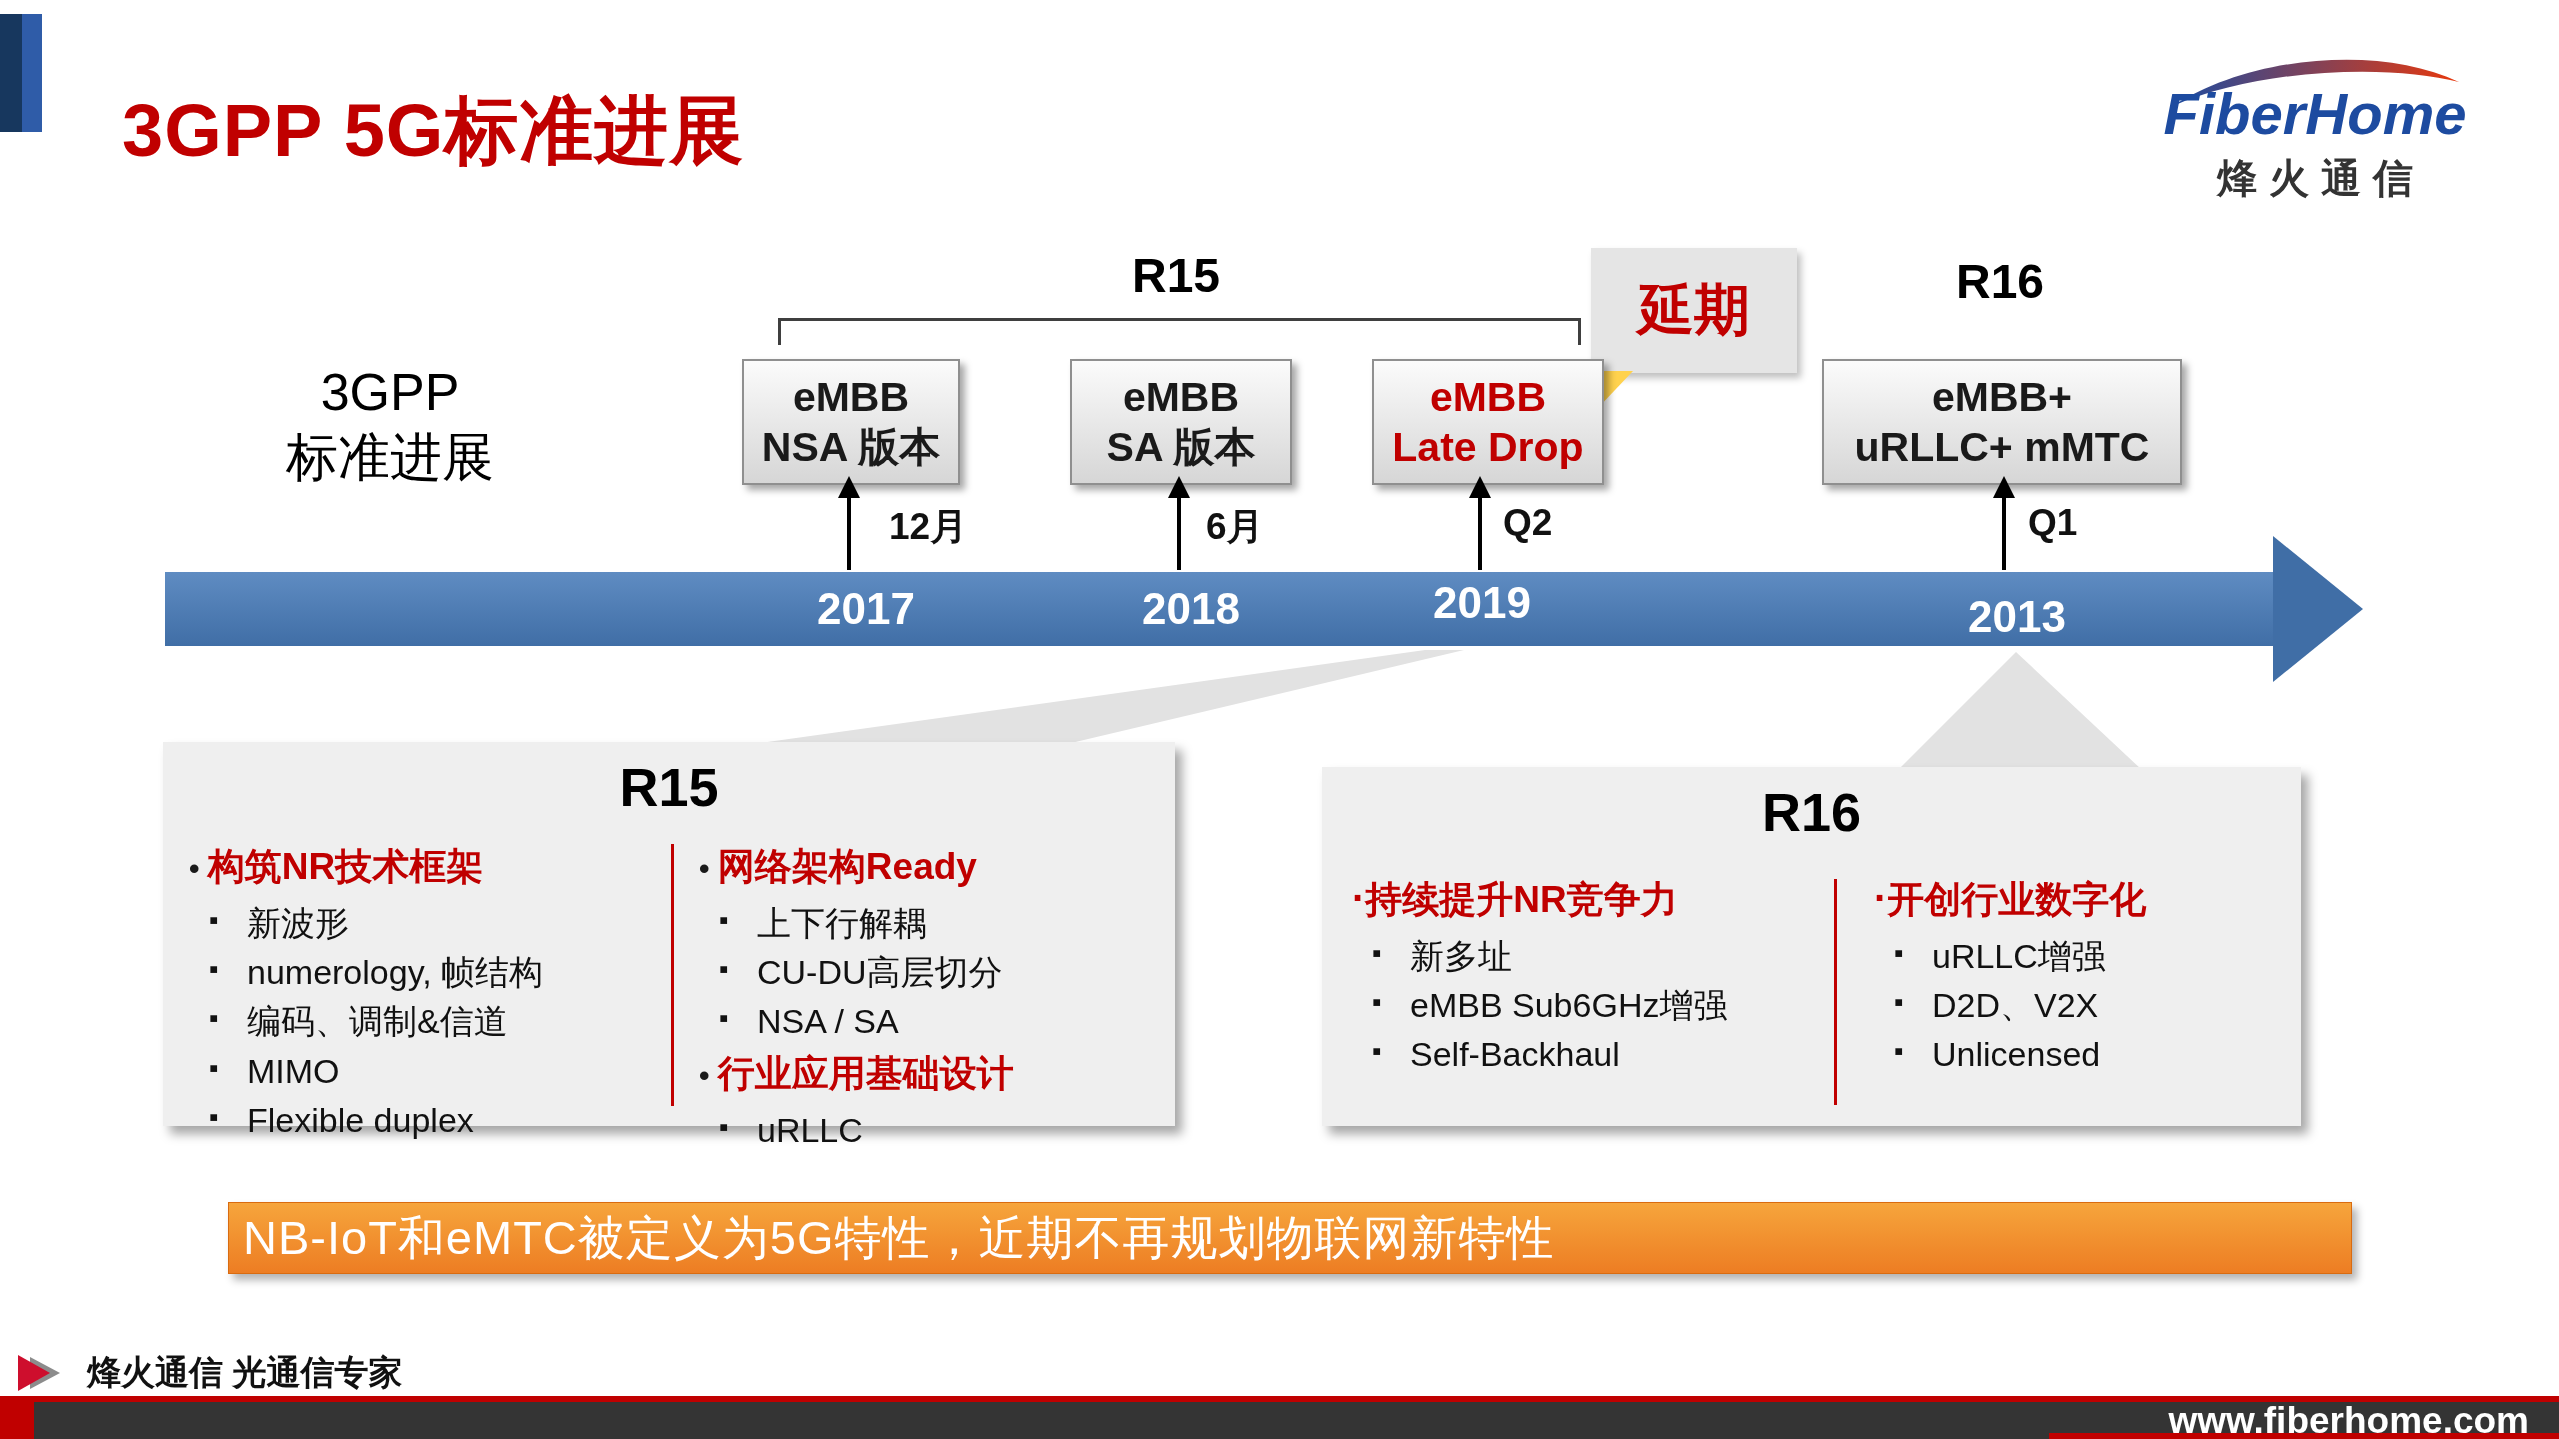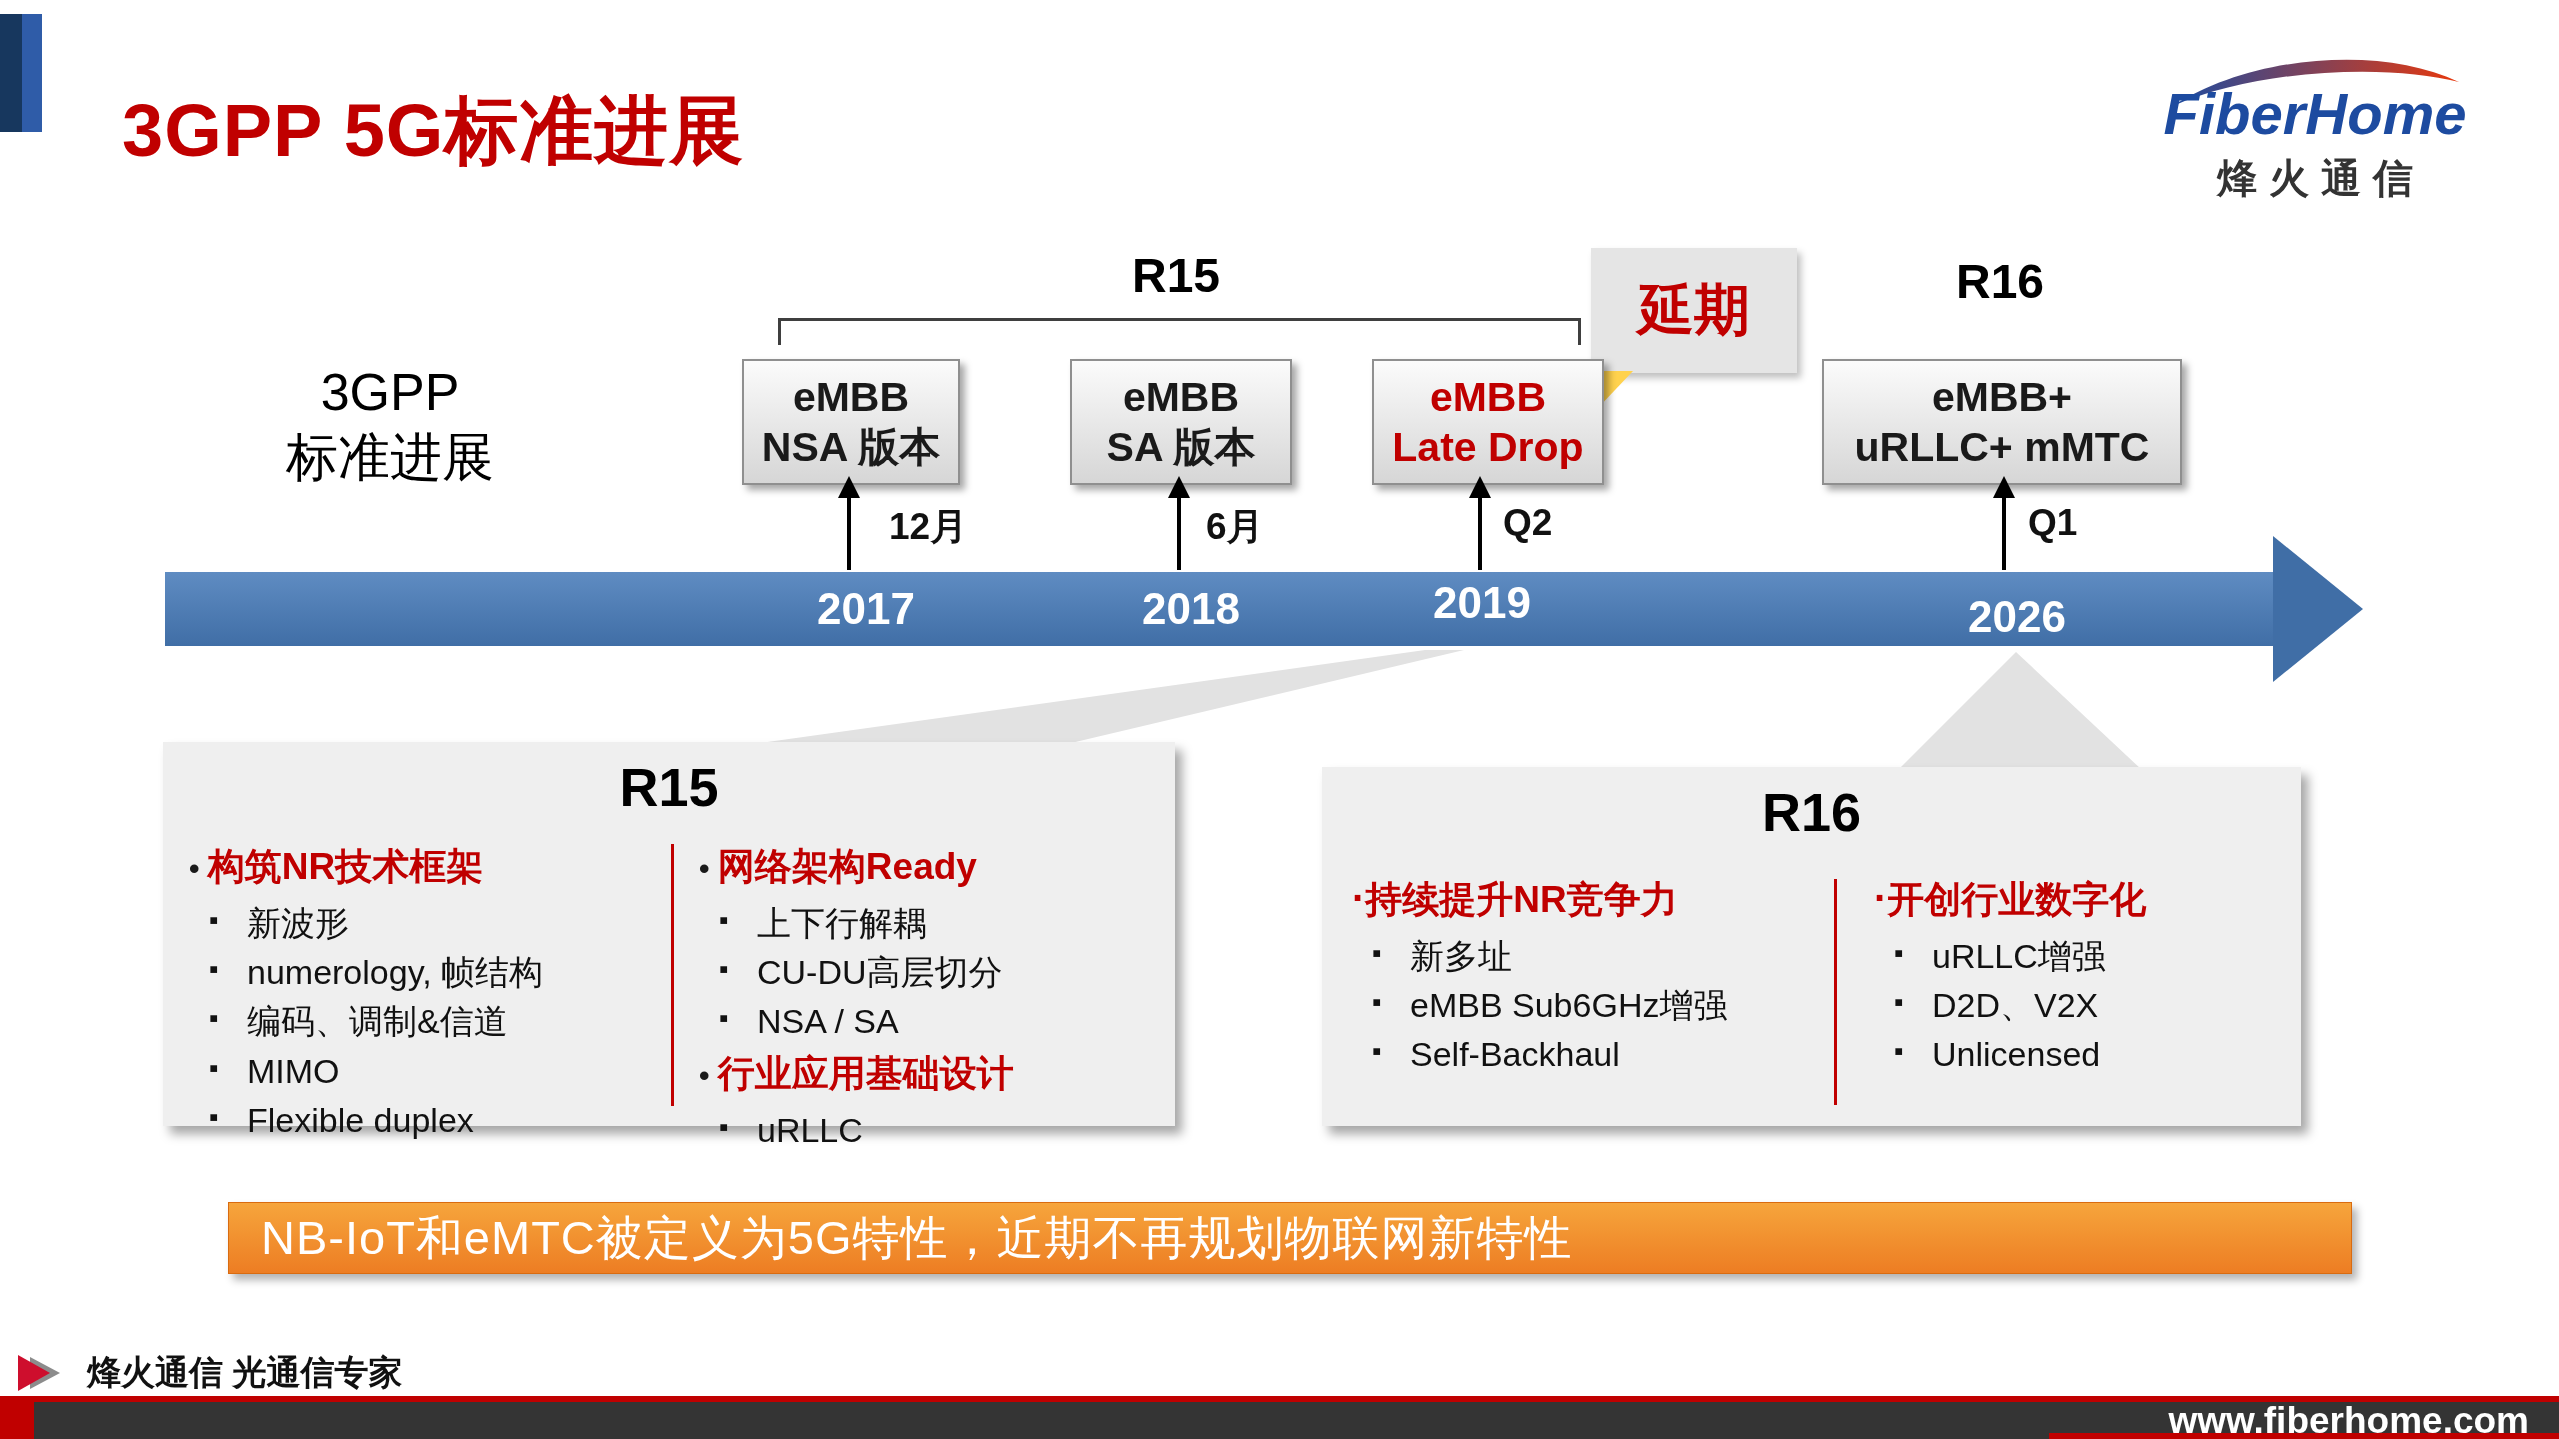--- a/index.html
+++ b/index.html
@@ -82,21 +82,21 @@
   .p-head::before{content:"•  ";color:#1a1a1a;font-size:30px;}
   .p-head.dot::before{content:"·";color:#C00000;font-size:40px;}
   .p-list{list-style:none;margin:0;padding:0;}
   .p-item{position:relative;font-size:34px;color:#111;padding-left:58px;line-height:1.36;margin:3px 0;}
   .p-item::before{content:"▪";position:absolute;left:20px;top:2px;font-size:27px;color:#111;}
 
   
   .banner{position:absolute;left:228px;top:1202px;width:2124px;height:72px;
           background:linear-gradient(180deg,#F6A53C 0%,#ED7D23 100%);
           border:1px solid #D96B10;box-shadow:5px 6px 8px rgba(0,0,0,0.3);
-          display:flex;align-items:center;padding-left:32px;box-sizing:border-box;
+          display:flex;align-items:center;padding-left:14px;box-sizing:border-box;
           font-size:47px;color:#fff;font-weight:500;letter-spacing:1px;}
 
   
   .tagline-row{position:absolute;left:16px;top:1350px;display:flex;align-items:center;gap:25px;}
   .tagline-text{font-size:34px;font-weight:bold;color:#111;}
   .footer-redline{position:absolute;left:0;top:1396px;width:2559px;height:6px;background:#C00000;}
   .footer-bar{position:absolute;left:0;top:1402px;width:2559px;height:37px;background:#343434;}
   .footer-left-accent{position:absolute;left:0;top:1402px;width:34px;height:37px;background:#C00000;}
   .footer-site{position:absolute;right:30px;top:1400px;font-size:37px;font-weight:bold;color:#fff;}
   .footer-site-underline{position:absolute;right:0;top:1433px;width:510px;height:6px;background:#C00000;}
@@ -165,21 +165,21 @@
   <div class="ms-date date1">12月</div>
   <div class="ms-date date2">6月</div>
   <div class="ms-date date3">Q2</div>
   <div class="ms-date date4">Q1</div>
 
   <div class="tl-shaft"></div>
   <div class="tl-head"></div>
   <div class="tl-year yr1">2017</div>
   <div class="tl-year yr2">2018</div>
   <div class="tl-year yr3">2019</div>
-  <div class="tl-year yr4">2026</div>
+  <div class="tl-year yr4">2013</div>
 
   <div class="panel panel-r15">
     <div class="panel-title">R15</div>
     <div class="panel-divider div-r15"></div>
     <div class="p-col r15c1">
       <div class="p-head">构筑NR技术框架</div>
       <ul class="p-list">
         <li class="p-item">新波形</li>
         <li class="p-item">numerology, 帧结构</li>
         <li class="p-item">编码、调制&amp;信道</li>

